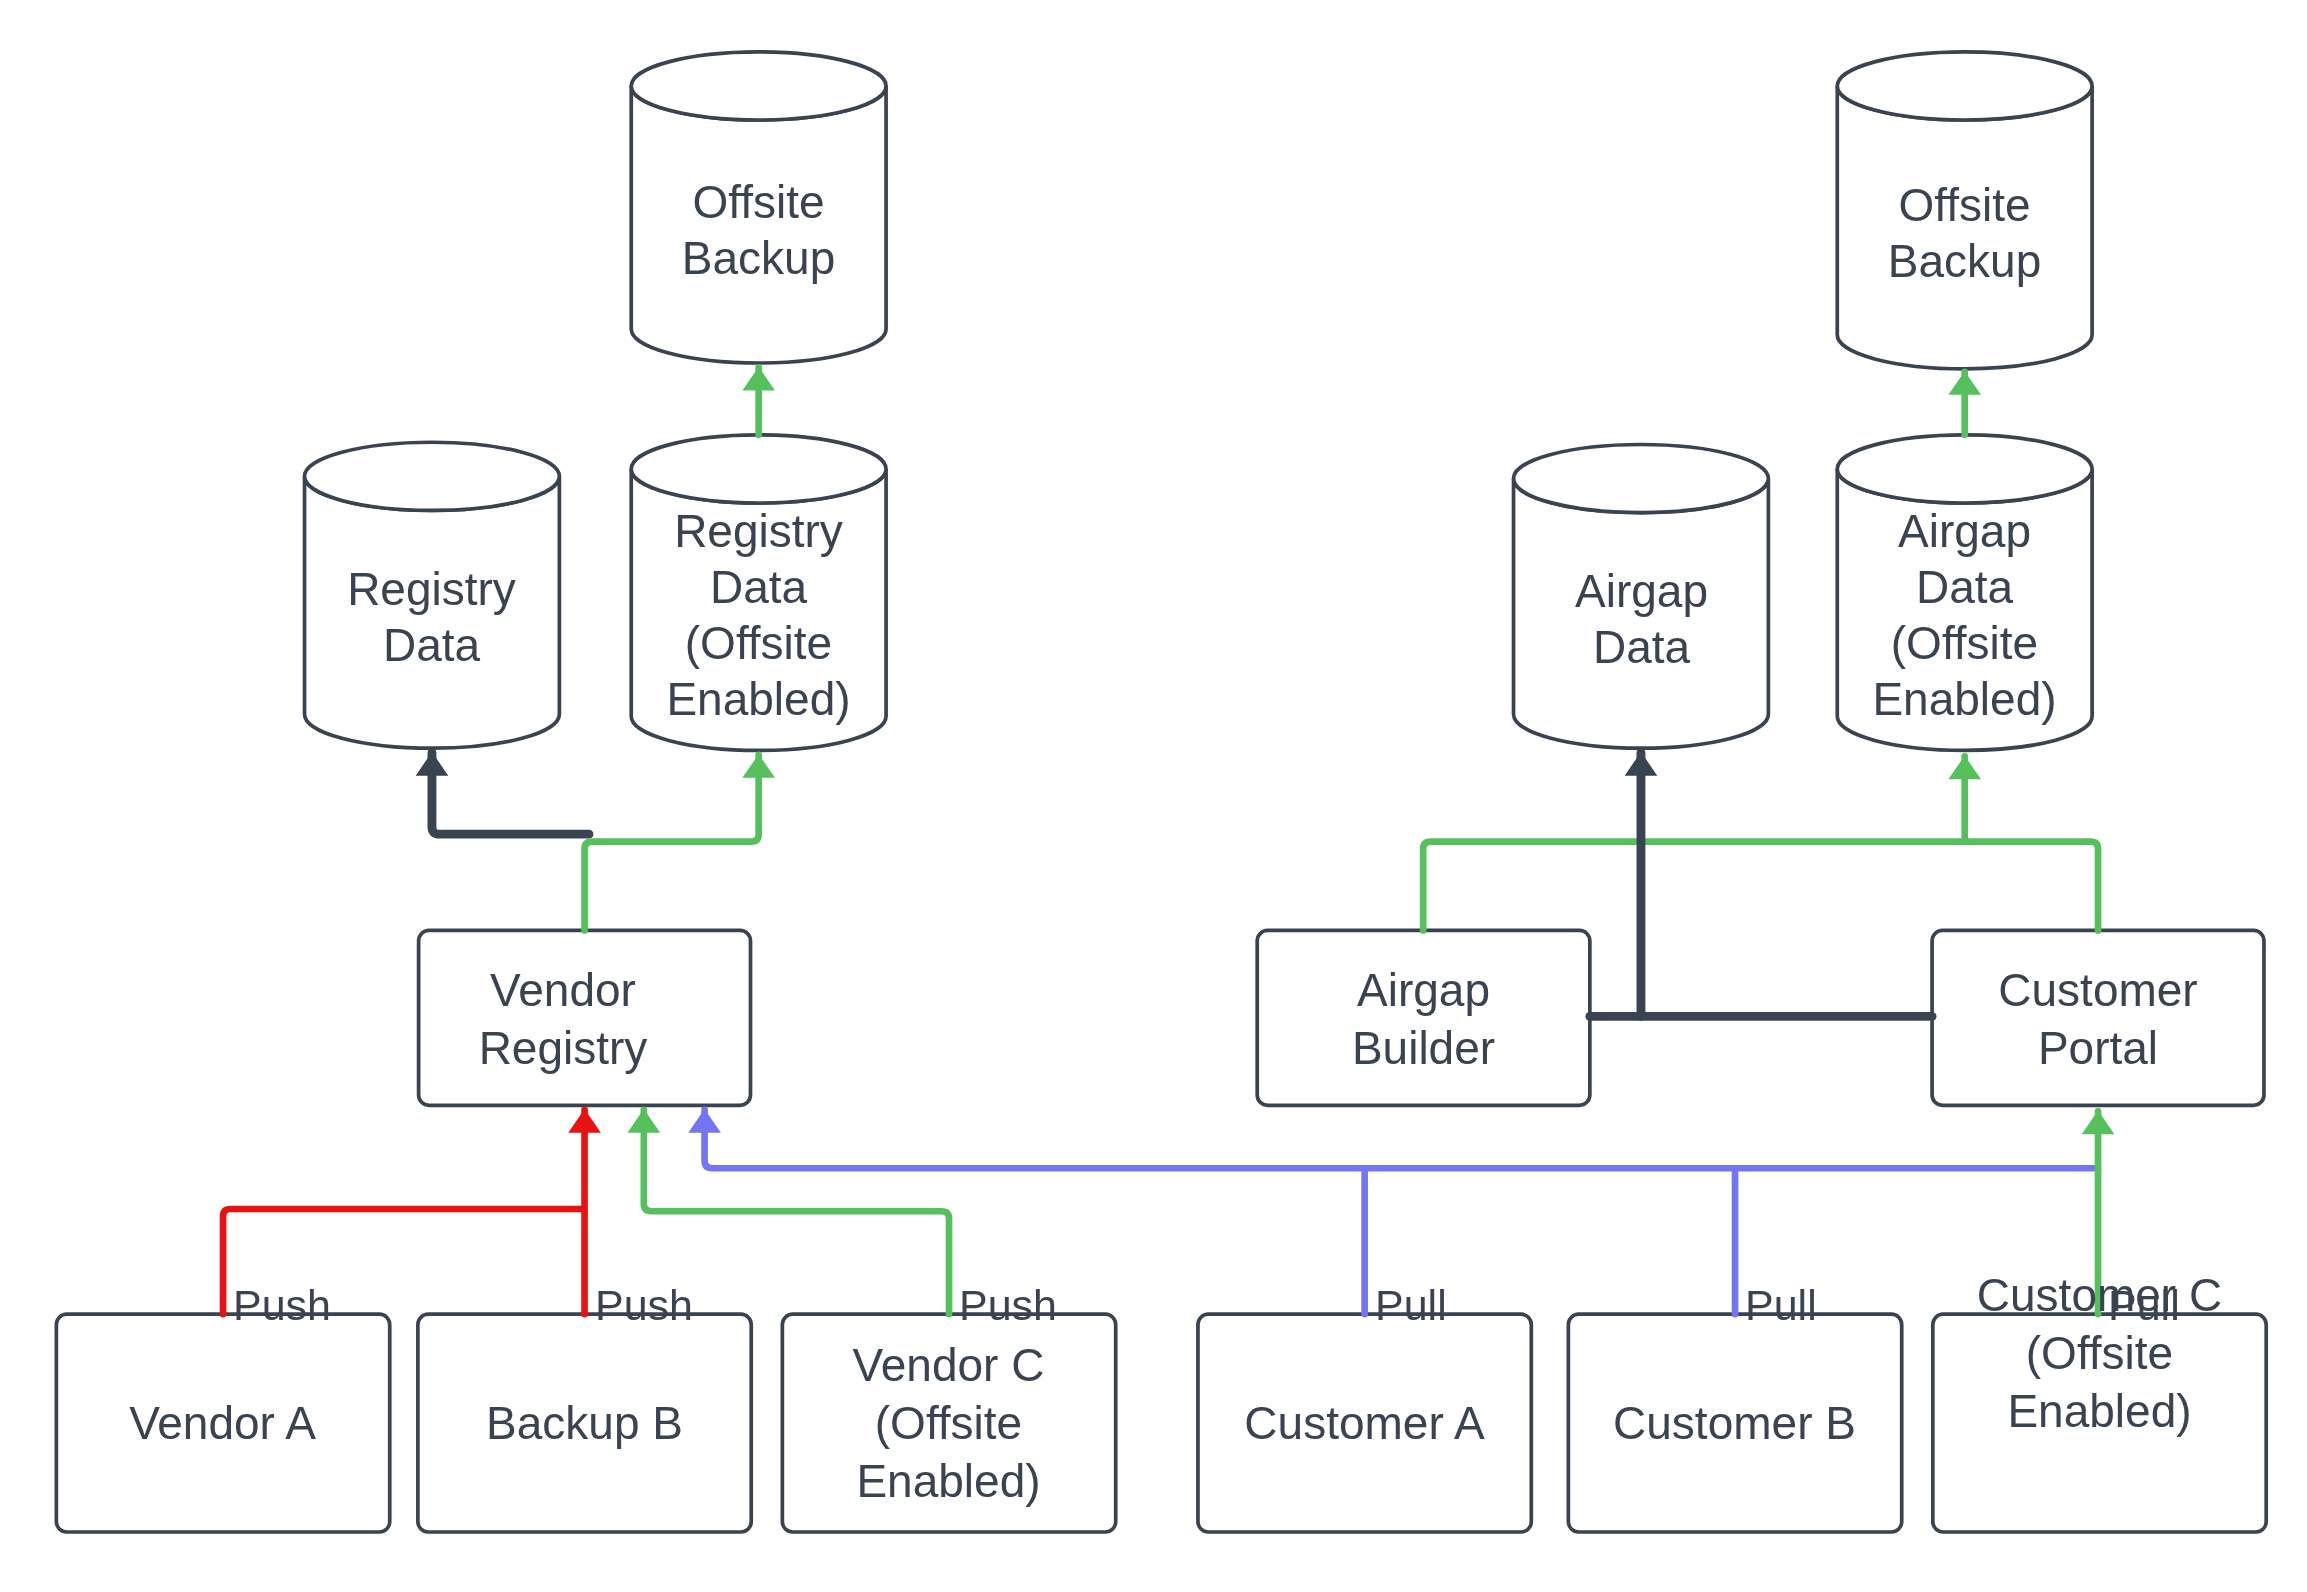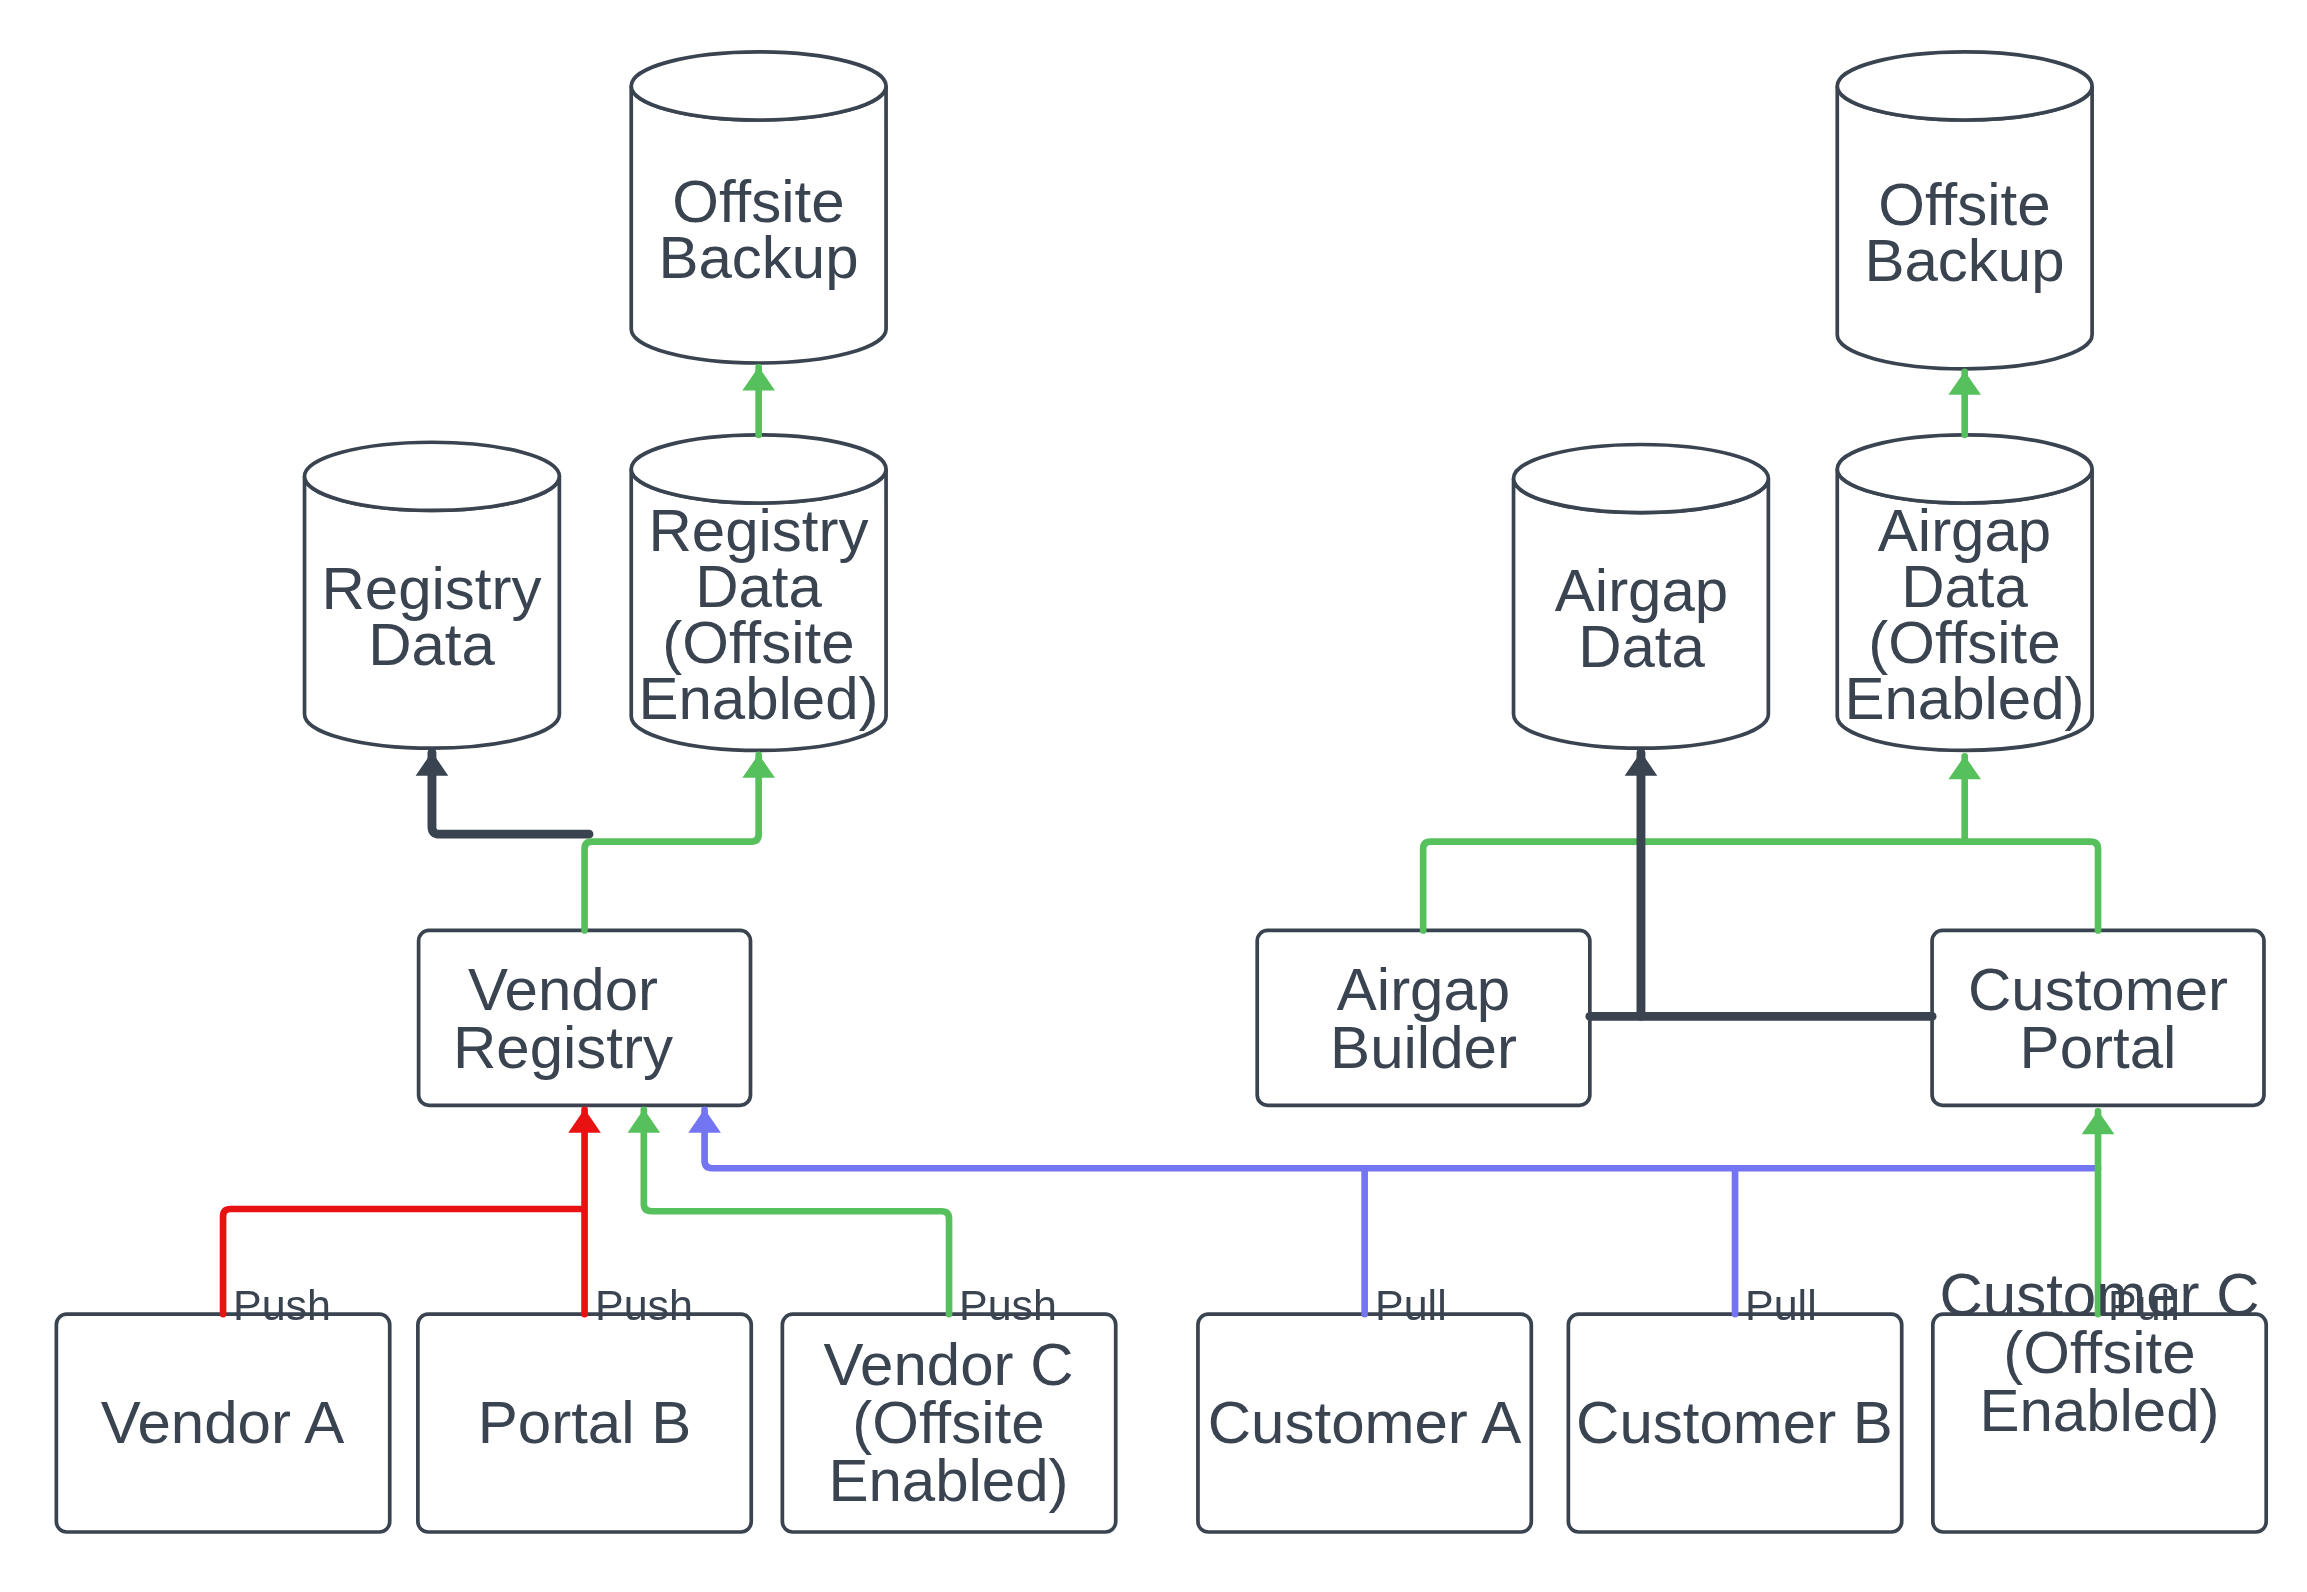--- a/index.html
+++ b/index.html
@@ -10,21 +10,21 @@
   .canvas svg{position:absolute;left:0;top:0;}
   .shape{fill:#ffffff;stroke:var(--dark);stroke-width:5px;}
   .edge{fill:none;stroke-linejoin:round;stroke-linecap:round;}
   .edge.d{stroke:var(--dark);stroke-width:12px;}
   .edge.g{stroke:var(--green);stroke-width:9px;}
   .edge.r{stroke:var(--red);stroke-width:9px;}
   .edge.b{stroke:var(--blue);stroke-width:9px;}
   .node-label{
     position:absolute;display:flex;align-items:center;justify-content:center;
     text-align:center;white-space:pre-line;color:var(--dark);
-    font-size:60px;line-height:58px;box-sizing:border-box;
+    font-size:46px;line-height:58px;box-sizing:border-box;
   }
   .cyl{padding-top:44px;line-height:56px;}
   .edge-label{
     position:absolute;color:var(--dark);font-size:43px;line-height:52px;
     white-space:nowrap;
     margin-top:25px;
   }
 </style>
 </head>
 <body>
@@ -127,21 +127,21 @@
 Enabled)</div>
 
   <div class="node-label" style="left:397px;top:931px;width:332px;height:175px;">Vendor
 Registry</div>
   <div class="node-label" style="left:1257px;top:931px;width:333px;height:175px;">Airgap
 Builder</div>
   <div class="node-label" style="left:1932px;top:931px;width:332px;height:175px;">Customer
 Portal</div>
 
   <div class="node-label" style="left:56px;top:1314px;width:333px;height:218px;">Vendor A</div>
-  <div class="node-label" style="left:418px;top:1314px;width:333px;height:218px;">Portal B</div>
+  <div class="node-label" style="left:418px;top:1314px;width:333px;height:218px;">Backup B</div>
   <div class="node-label" style="left:782px;top:1314px;width:333px;height:218px;">Vendor C
 (Offsite
 Enabled)</div>
   <div class="node-label" style="left:1198px;top:1314px;width:333px;height:218px;">Customer A</div>
   <div class="node-label" style="left:1568px;top:1314px;width:333px;height:218px;">Customer B</div>
   <div class="node-label" style="left:1933px;top:1244px;width:333px;height:218px;">Customer C
 (Offsite
 Enabled)</div>
 
   <div class="edge-label" style="left:233px;top:1254px;">Push</div>

